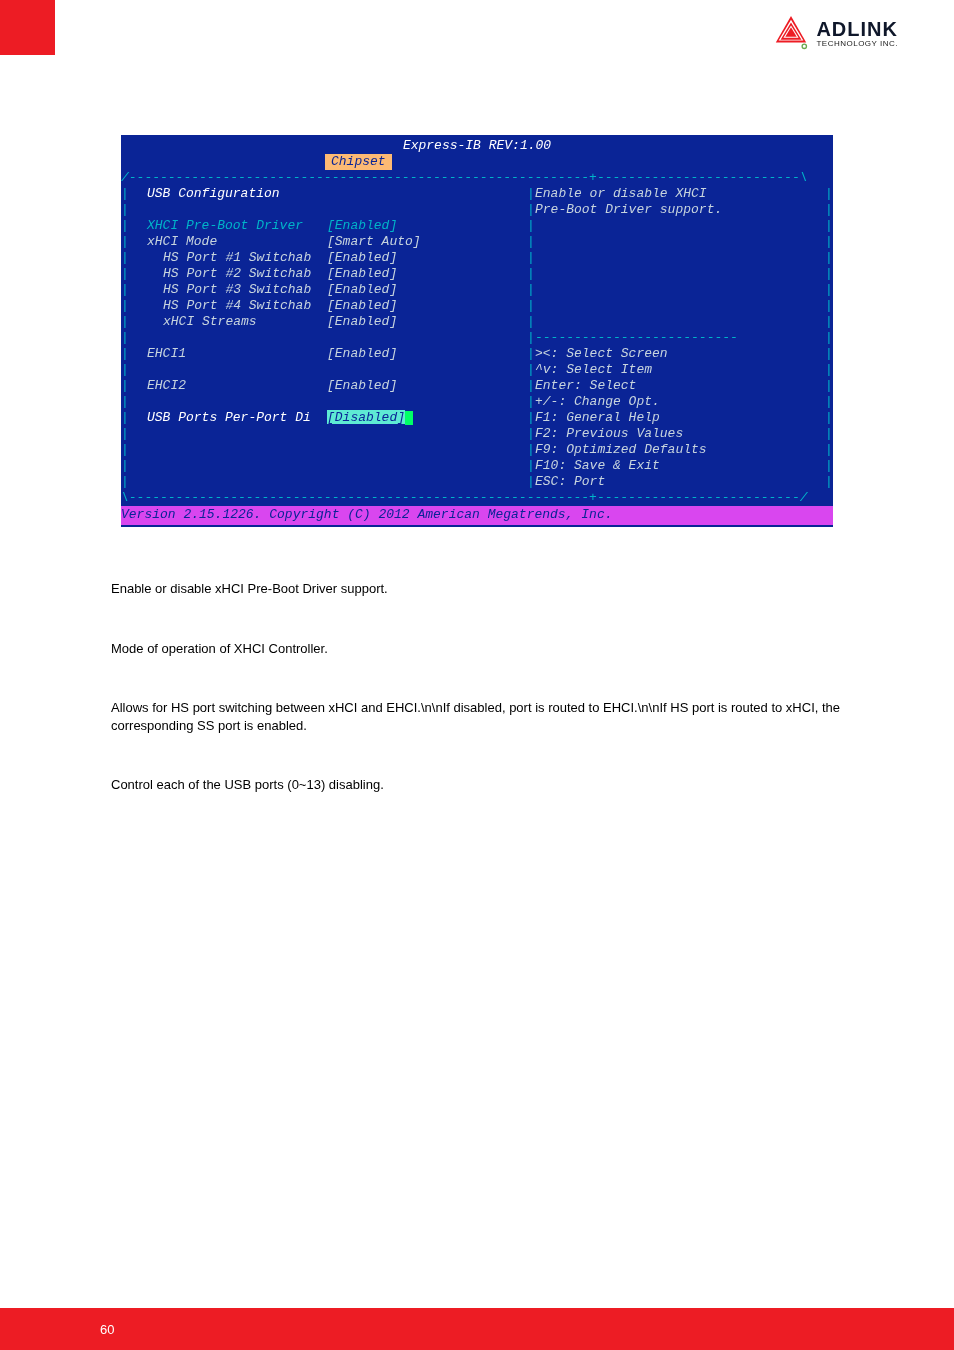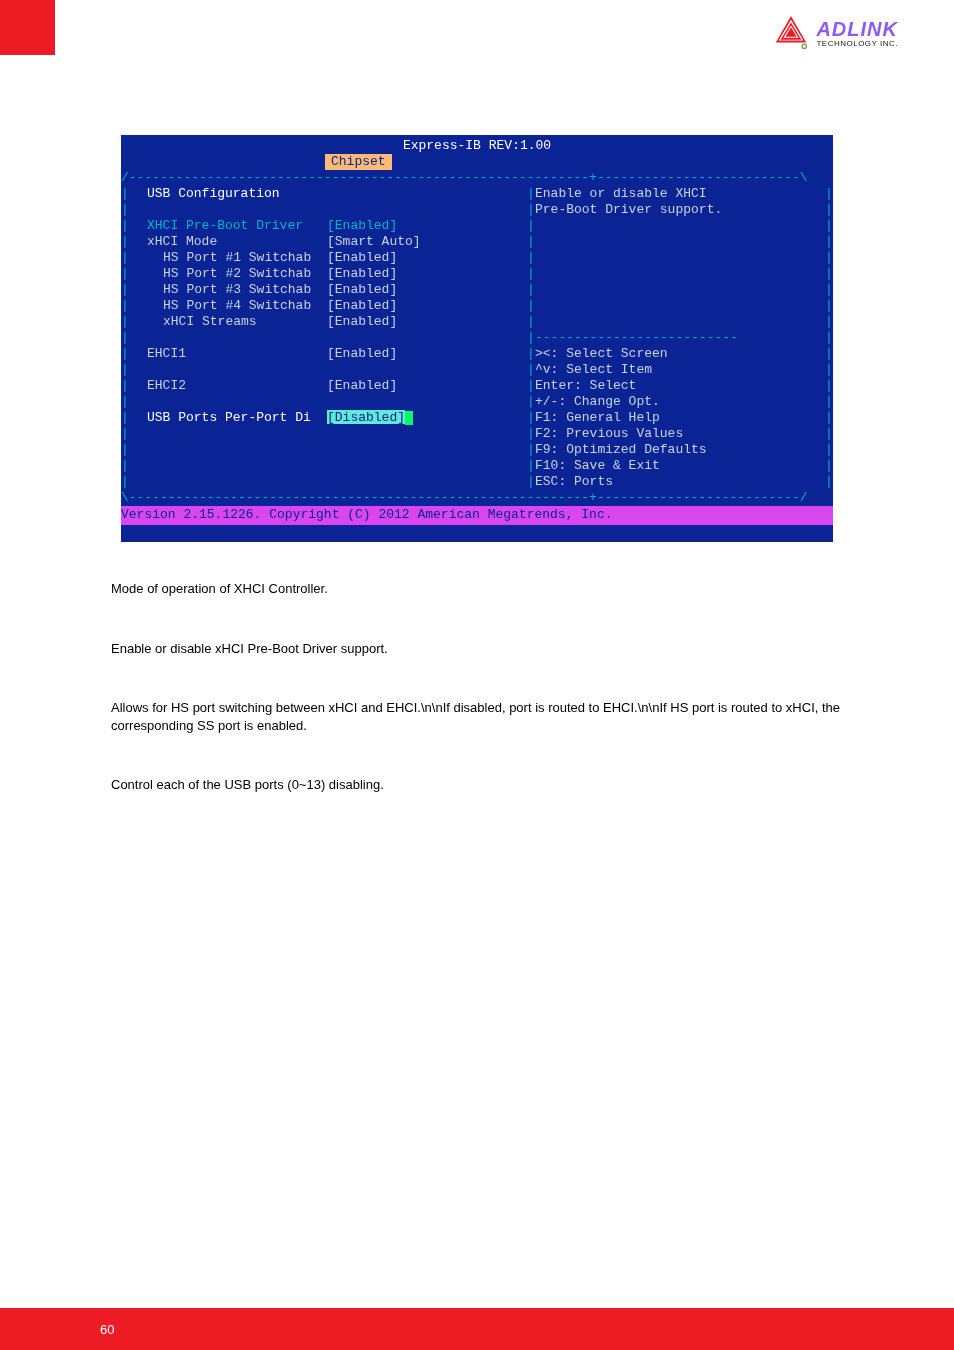--- a/index.html
+++ b/index.html
@@ -3,33 +3,34 @@
 <meta charset="utf-8">
 <style>
   * { box-sizing: border-box; margin: 0; padding: 0; }
   html, body { width: 954px; height: 1350px; background: #fff; font-family: Arial, Helvetica, sans-serif; position: relative; }
 
   .red-corner { position: absolute; top: 0; left: 0; width: 55px; height: 55px; background: #ed1c24; }
 
   .logo-wrap { position: absolute; top: 14px; right: 56px; display: flex; align-items: center; gap: 6px; }
   .logo-mark { width: 38px; height: 38px; position: relative; }
   .logo-text { font-family: Arial, sans-serif; }
-  .logo-text .l1 { font-size: 20px; font-weight: 900; letter-spacing: 1px; color: #8b5cf6; line-height: 1; font-style: italic; }
+  .logo-text .l1 { font-size: 20px; font-weight: 900; letter-spacing: 1px; color: #0f172a; line-height: 1; }
   .logo-text .l2 { font-size: 8px; font-weight: 400; letter-spacing: 0.5px; color: #1a1a1a; line-height: 1; margin-top: 1px; }
 
   .bios-shot {
     position: absolute;
     top: 135px; left: 121px;
     width: 712px;
     background: #0a2496;
     font-family: "Courier New", monospace;
     font-size: 13px;
     line-height: 16px;
     color: #c7d4de;
-    padding-bottom: 17px;
+    padding-bottom: 2px;
+    font-style: italic;
   }
   .bios-title { text-align: center; color: #fff; padding-top: 3px; }
   .bios-tabline { display: flex; }
   .bios-tabline .indent { width: 204px; }
   .bios-tab { background: #fdba74; color: #0a2496; padding: 0 6px; }
   .bios-row { display: flex; white-space: pre; align-items: center; height: 16px; }
   .pipe { color: #00b3c9; width: 8px; display: inline-block; text-align: center; }
   .cyan { color: #00b3c9; }
   .colL { width: 198px; padding-left: 18px; }
   .colL.ind { padding-left: 34px; }
@@ -206,31 +207,31 @@
     <span class="help">F9: Optimized Defaults</span>
     <span style="margin-left:auto" class="pipe">|</span>
   </div>
   <div class="bios-row">
     <span class="pipe">|</span><span class="colL"></span><span class="colV"></span><span class="pipe">|</span>
     <span class="help">F10: Save &amp; Exit</span>
     <span style="margin-left:auto" class="pipe">|</span>
   </div>
   <div class="bios-row">
     <span class="pipe">|</span><span class="colL"></span><span class="colV"></span><span class="pipe">|</span>
-    <span class="help">ESC: Ports</span>
+    <span class="help">ESC: Port</span>
     <span style="margin-left:auto" class="pipe">|</span>
   </div>
 
   <div class="sep-row"><span class="cyan">\-----------------------------------------------------------+--------------------------/</span></div>
 
   <div class="bios-footer">Version 2.15.1226. Copyright (C) 2012 American Megatrends, Inc.</div>
 </div>
 
 <div class="page-body">
+  <p>Enable or disable xHCI Pre-Boot Driver support.</p>
   <p>Mode of operation of XHCI Controller.</p>
-  <p>Enable or disable xHCI Pre-Boot Driver support.</p>
   <p>Allows for HS port switching between xHCI and EHCI.\n\nIf disabled, port is routed to EHCI.\n\nIf HS port is routed to xHCI, the corresponding SS port is enabled.</p>
   <p>Control each of the USB ports (0~13) disabling.</p>
 </div>
 
 <div class="page-footer">
   <span>60</span>
 </div>
 
 </body></html>

